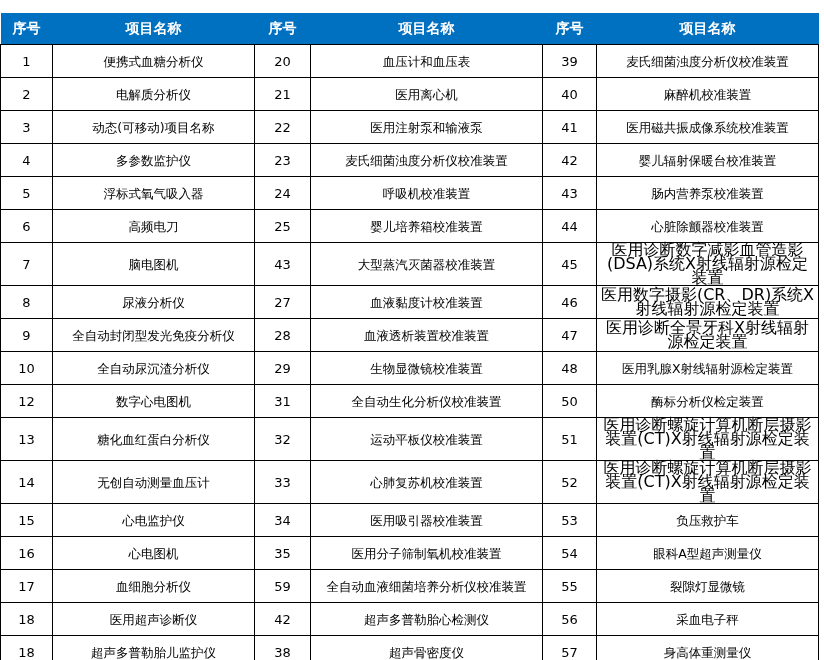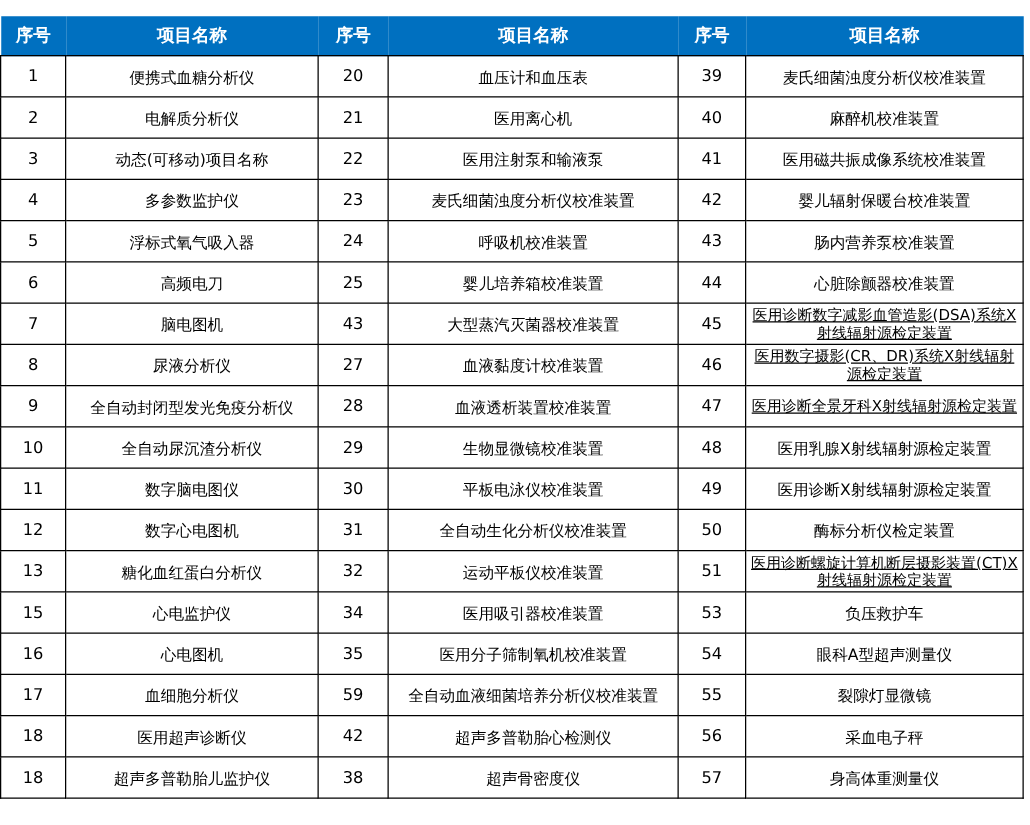--- a/index.html
+++ b/index.html
@@ -23,21 +23,21 @@
     td {
       border: 1px solid #000000;
       height: 32px;
       padding: 0 2px;
       text-align: center;
       font-size: 12.5px;
       color: #000000;
       line-height: 15px;
     }
     td.num { font-size: 13px; }
-    td.small { font-size: 12px; line-height: 14px; text-decoration: underline; }
+    td.small { font-size: 16px; line-height: 14px; }
   </style>
 </head>
 <body>
 
 <table>
   <colgroup>
     <col style="width:52px">
       <col style="width:202px">
     <col style="width:56px">
       <col style="width:232px">
@@ -129,44 +129,44 @@
       </tr>
       <tr>
         <td class="num">10</td>
         <td>全自动尿沉渣分析仪</td>
         <td class="num">29</td>
         <td>生物显微镜校准装置</td>
         <td class="num">48</td>
         <td>医用乳腺X射线辐射源检定装置</td>
       </tr>
       <tr>
-        <td class="num">11</td>
-        <td>数字脑电图仪</td>
-        <td class="num">30</td>
-        <td>平板电泳仪校准装置</td>
-        <td class="num">49</td>
-        <td>医用诊断X射线辐射源检定装置</td>
-      </tr>
-      <tr>
         <td class="num">12</td>
         <td>数字心电图机</td>
         <td class="num">31</td>
         <td>全自动生化分析仪校准装置</td>
         <td class="num">50</td>
         <td>酶标分析仪检定装置</td>
       </tr>
       <tr>
         <td class="num">13</td>
         <td>糖化血红蛋白分析仪</td>
         <td class="num">32</td>
         <td>运动平板仪校准装置</td>
         <td class="num">51</td>
         <td class="small">医用诊断螺旋计算机断层摄影装置(CT)X射线辐射源检定装置</td>
       </tr>
       <tr>
+        <td class="num">14</td>
+        <td>无创自动测量血压计</td>
+        <td class="num">33</td>
+        <td>心肺复苏机校准装置</td>
+        <td class="num">52</td>
+        <td class="small">医用诊断螺旋计算机断层摄影装置(CT)X射线辐射源检定装置</td>
+      </tr>
+      <tr>
         <td class="num">15</td>
         <td>心电监护仪</td>
         <td class="num">34</td>
         <td>医用吸引器校准装置</td>
         <td class="num">53</td>
         <td>负压救护车</td>
       </tr>
       <tr>
         <td class="num">16</td>
         <td>心电图机</td>

